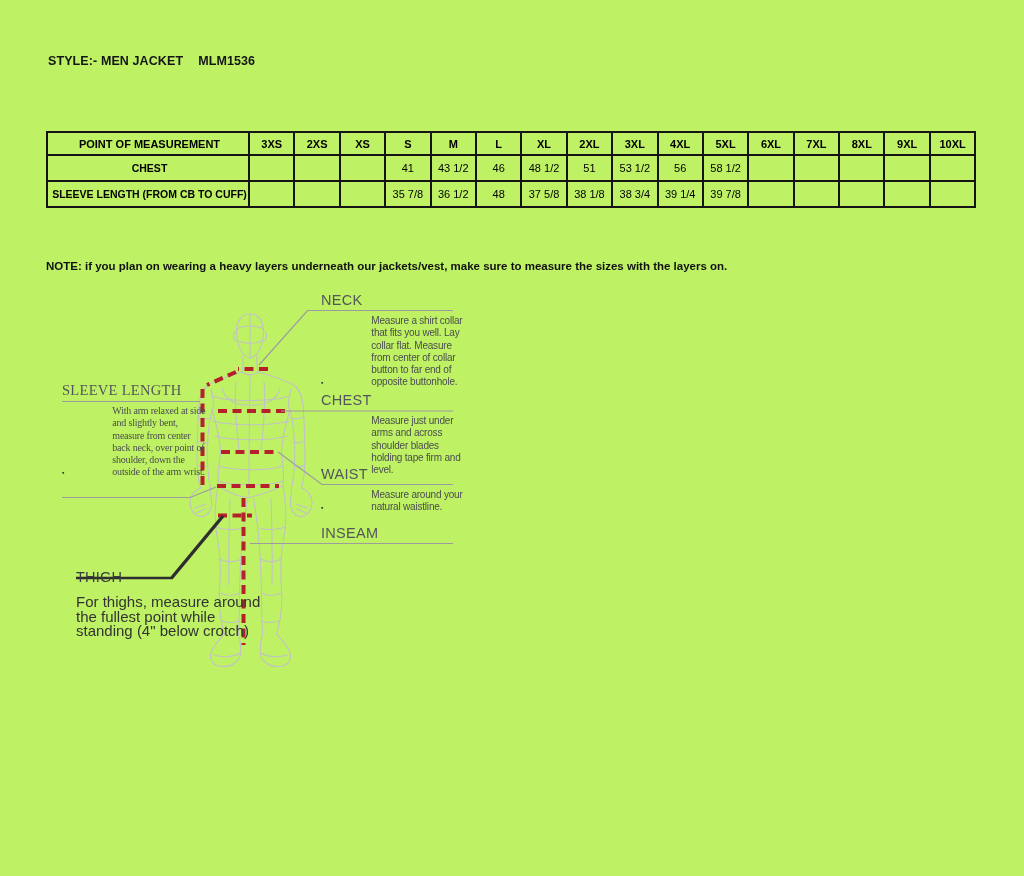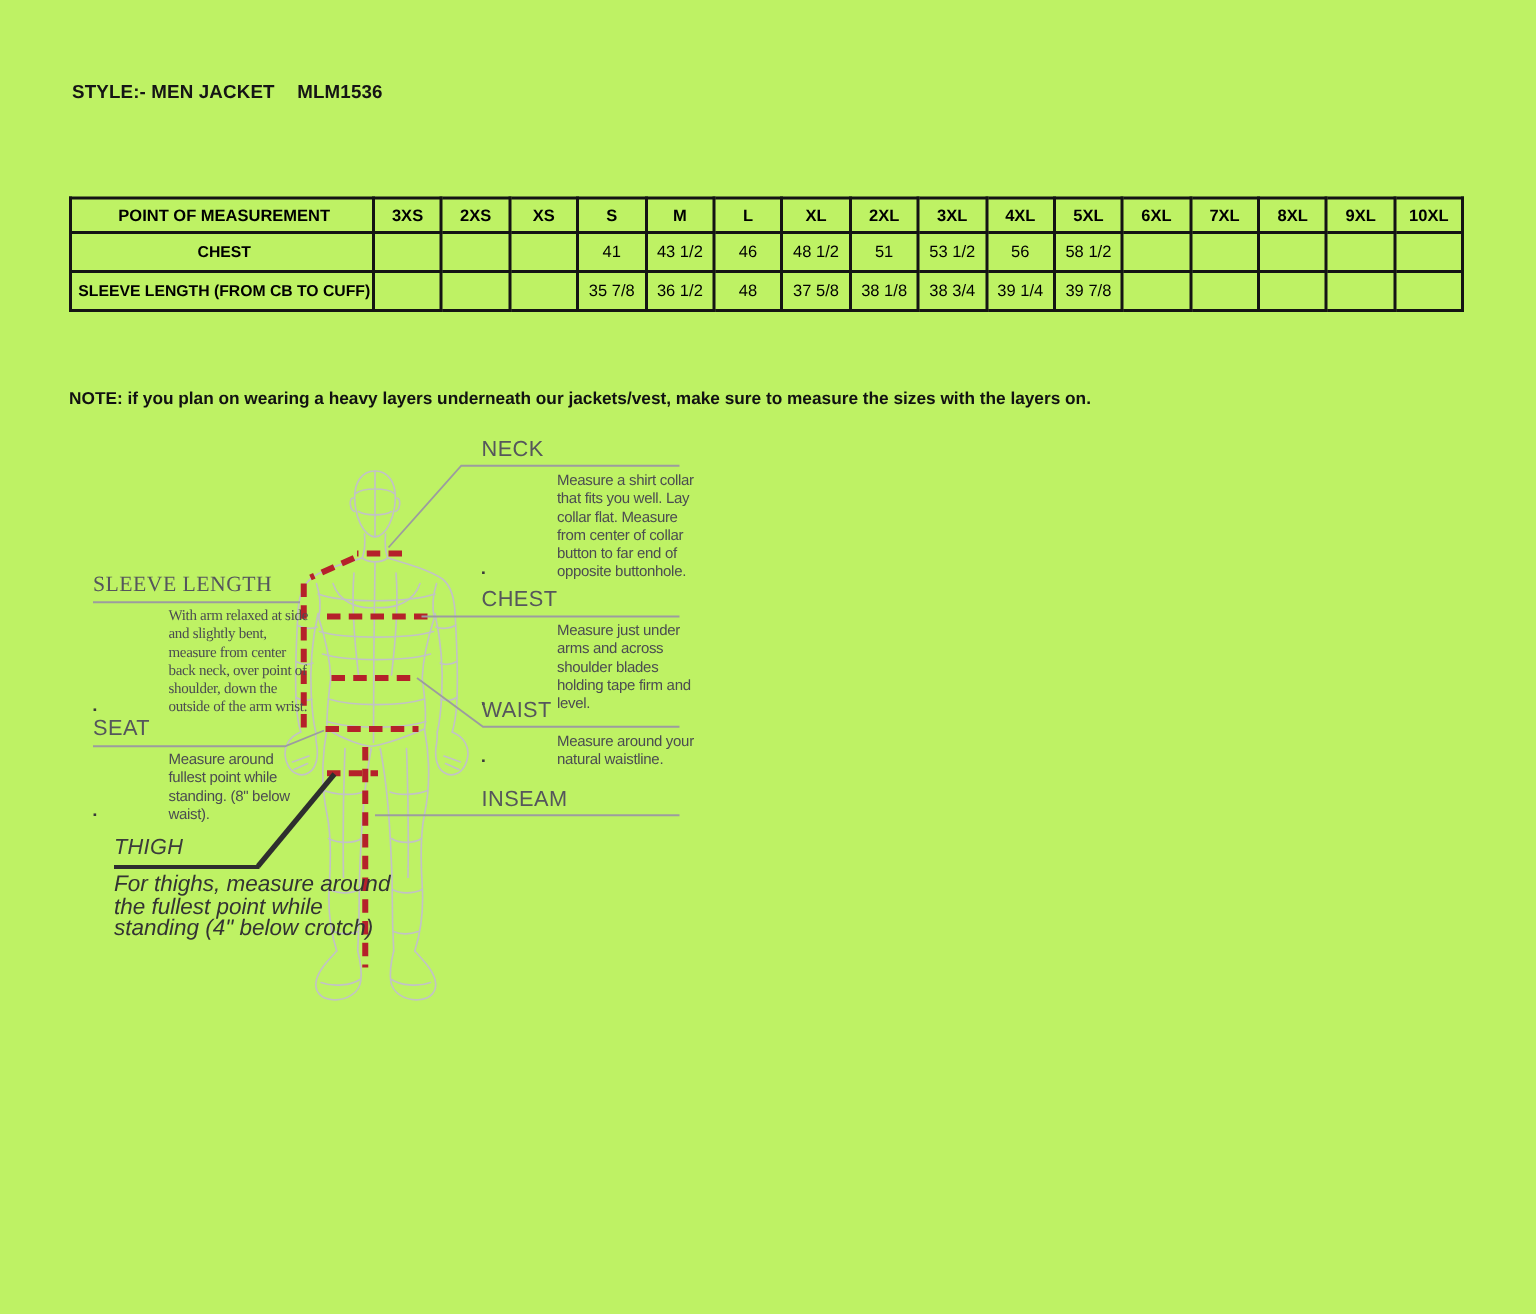--- a/index.html
+++ b/index.html
@@ -46,21 +46,21 @@
     font-size:10px; line-height:12.3px; color:#4b4c51; letter-spacing:-.2px;gap:44px;
   }
   .sec .bullet { flex:0 0 auto; font-size:7px; line-height:12px; margin:1px 4px 0 0; color:#3a3a3a; }
 
   .sec-neck   { left:321px; top:7px;   width:144px; }
   .sec-chest  { left:321px; top:107px; width:144px; }
   .sec-waist  { left:321px; top:181px; width:142px; }
   .sec-inseam { left:321px; top:240px; width:150px; }
   .sec-sleeve { left:62px;  top:97px;  width:144px;font-family:Liberation Serif, serif; }
   .sec-seat   { left:62px;  top:193px; width:132px; }
-  .sec-thigh  { left:76px;  top:272px; width:192px;font-style:italic; }
+  .sec-thigh  { left:76px;  top:284px; width:192px; }
   .sec-thigh h3 { color:#3b3b3b; letter-spacing:.2px; }
   .sec-thigh .body { margin-top:10px; font-size:15px; line-height:14.5px; color:#333; letter-spacing:0; }
 </style>
 </head>
 <body>
 
 <div class="page">
 
   <div class="doc-title">
     <span>STYLE:- MEN JACKET</span><span class="code">MLM1536</span>
@@ -266,27 +266,20 @@
     </div>
 
     <div class="sec sec-sleeve">
       <h3>SLEEVE LENGTH</h3>
       <div class="body">
           <span class="bullet">▪</span>
           <span>With arm relaxed at side and slightly bent, measure from center back neck, over point of shoulder, down the outside of the arm wrist.</span>
         </div>
     </div>
 
-    <div class="sec sec-seat">
-      <h3>SEAT</h3>
-      <div class="body">
-          <span class="bullet">▪</span>
-          <span>Measure around fullest point while standing. (8" below waist).</span>
-        </div>
-    </div>
 
     <div class="sec sec-thigh">
       <h3>THIGH</h3>
       <div class="body">
           <span>For thighs, measure around the fullest point while standing (4" below crotch)</span>
         </div>
     </div>
   </div>
 
 </div>

